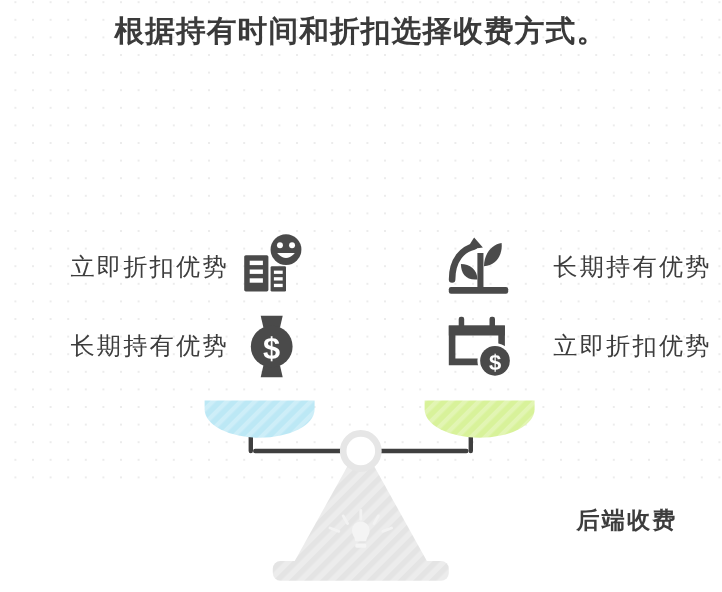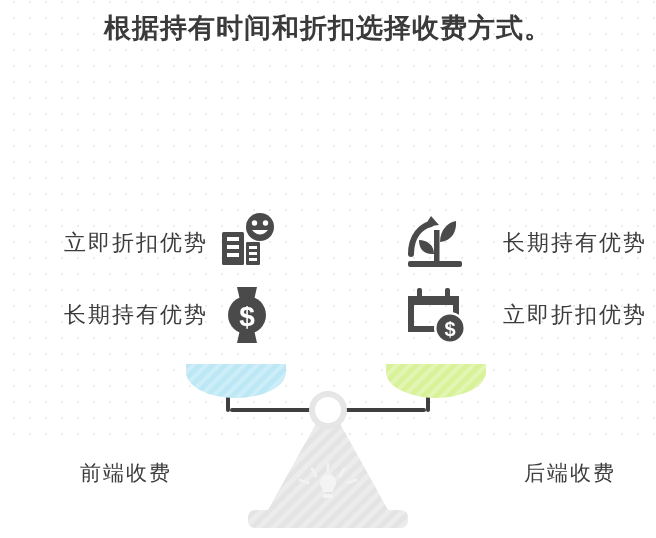--- a/index.html
+++ b/index.html
@@ -92,21 +92,21 @@
     position: absolute;
     top: 458px;
     font-size: 21px;
     line-height: 30px;
     letter-spacing: 2px;
     color: #3d3d3d;
     white-space: nowrap;
     font-family: "Liberation Serif", "DejaVu Serif", serif;
   }
   #foot-left  { left: 80px;  }
-  #foot-right { right: 40px; }
+  #foot-right { right: 40px; font-weight: bold; }
 </style>
 </head>
 <body>
 
 <div id="canvas">
 
   <div id="title">根据持有时间和折扣选择收费方式。</div>
 
   <div class="row row-left row-1">
     <div class="label">立即折扣优势</div>
@@ -231,16 +231,15 @@
       <g>
         <path d="M386 12 H486 V20 A50 26 0 0 1 386 20 Z" fill="url(#hatchGreen)"></path>
       </g>
 
       <g>
         <circle cx="328" cy="58" r="16" fill="#ffffff" stroke="#e6e6e6" stroke-width="6"></circle>
       </g>
     </svg>
   </div>
 
-  <div class="foot-label" id="foot-left">前端收费</div>
   <div class="foot-label" id="foot-right">后端收费</div>
 
 </div>
 
 </body></html>

